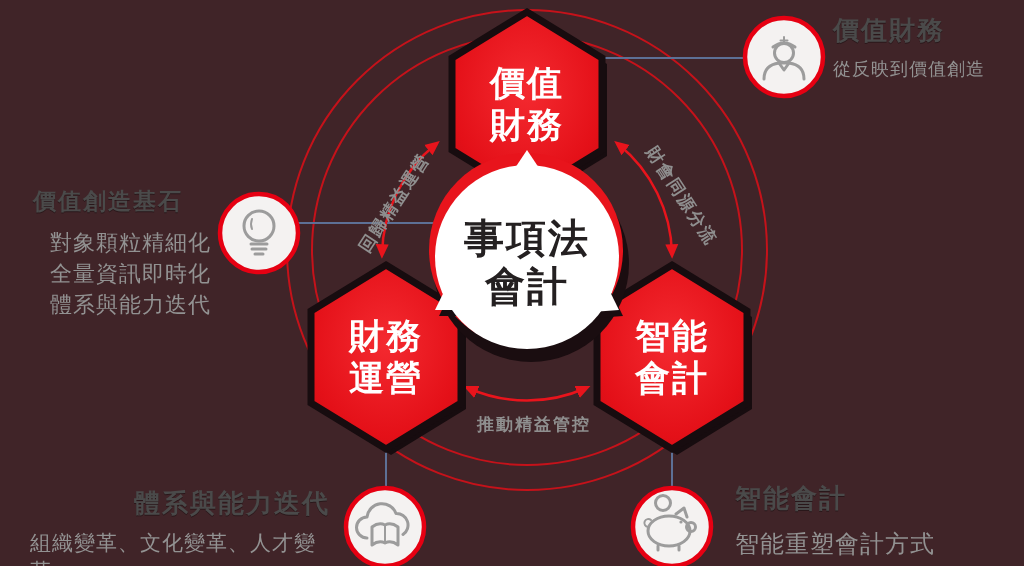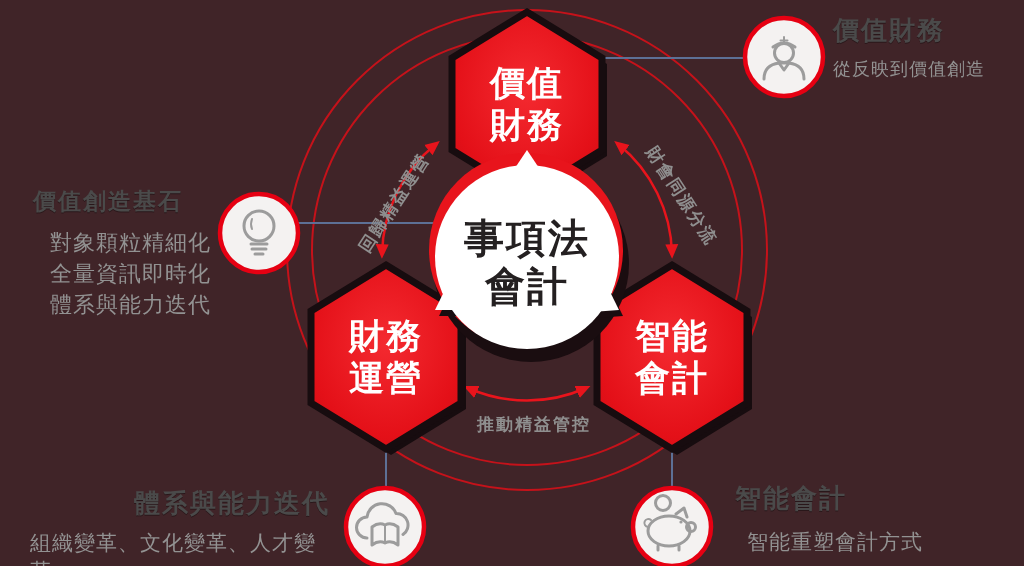--- a/index.html
+++ b/index.html
@@ -21,21 +21,21 @@
   #anno-tr .anno-title{font-size:26px;}
   #anno-tr .anno-line{font-size:18px;margin-top:9px;}
   #anno-left{left:33px;top:186px;}
   #anno-left .anno-title{font-size:23px;margin-bottom:10px;}
   #anno-left .anno-line{font-size:22px;line-height:31px;margin-left:17px;}
   #anno-bl{left:30px;top:486px;width:300px;}
   #anno-bl .anno-title{font-size:26px;margin-left:82px;text-align:right;}
   #anno-bl .anno-line{font-size:21px;margin-top:8px;}
   #anno-br{left:735px;top:481px;}
   #anno-br .anno-title{font-size:26px;font-family:Liberation Mono, monospace;}
-  #anno-br .anno-line{font-size:21px;margin-top:12px;margin-left:12px;}
+  #anno-br .anno-line{font-size:24px;margin-top:12px;}
   .hex-label{font-size:35px;font-weight:bold;fill:#ffffff;letter-spacing:2px;text-anchor:middle;}
   .center-label{font-size:40px;font-weight:bold;fill:#242021;letter-spacing:2px;text-anchor:middle;}
   .arc-label{font-size:17px;font-weight:bold;fill:#8f8f8f;letter-spacing:2px;text-anchor:middle;}
 </style>
 </head>
 <body>
 
 <div class="stage">
 
 <svg width="1024" height="566" viewBox="0 0 1024 566">

